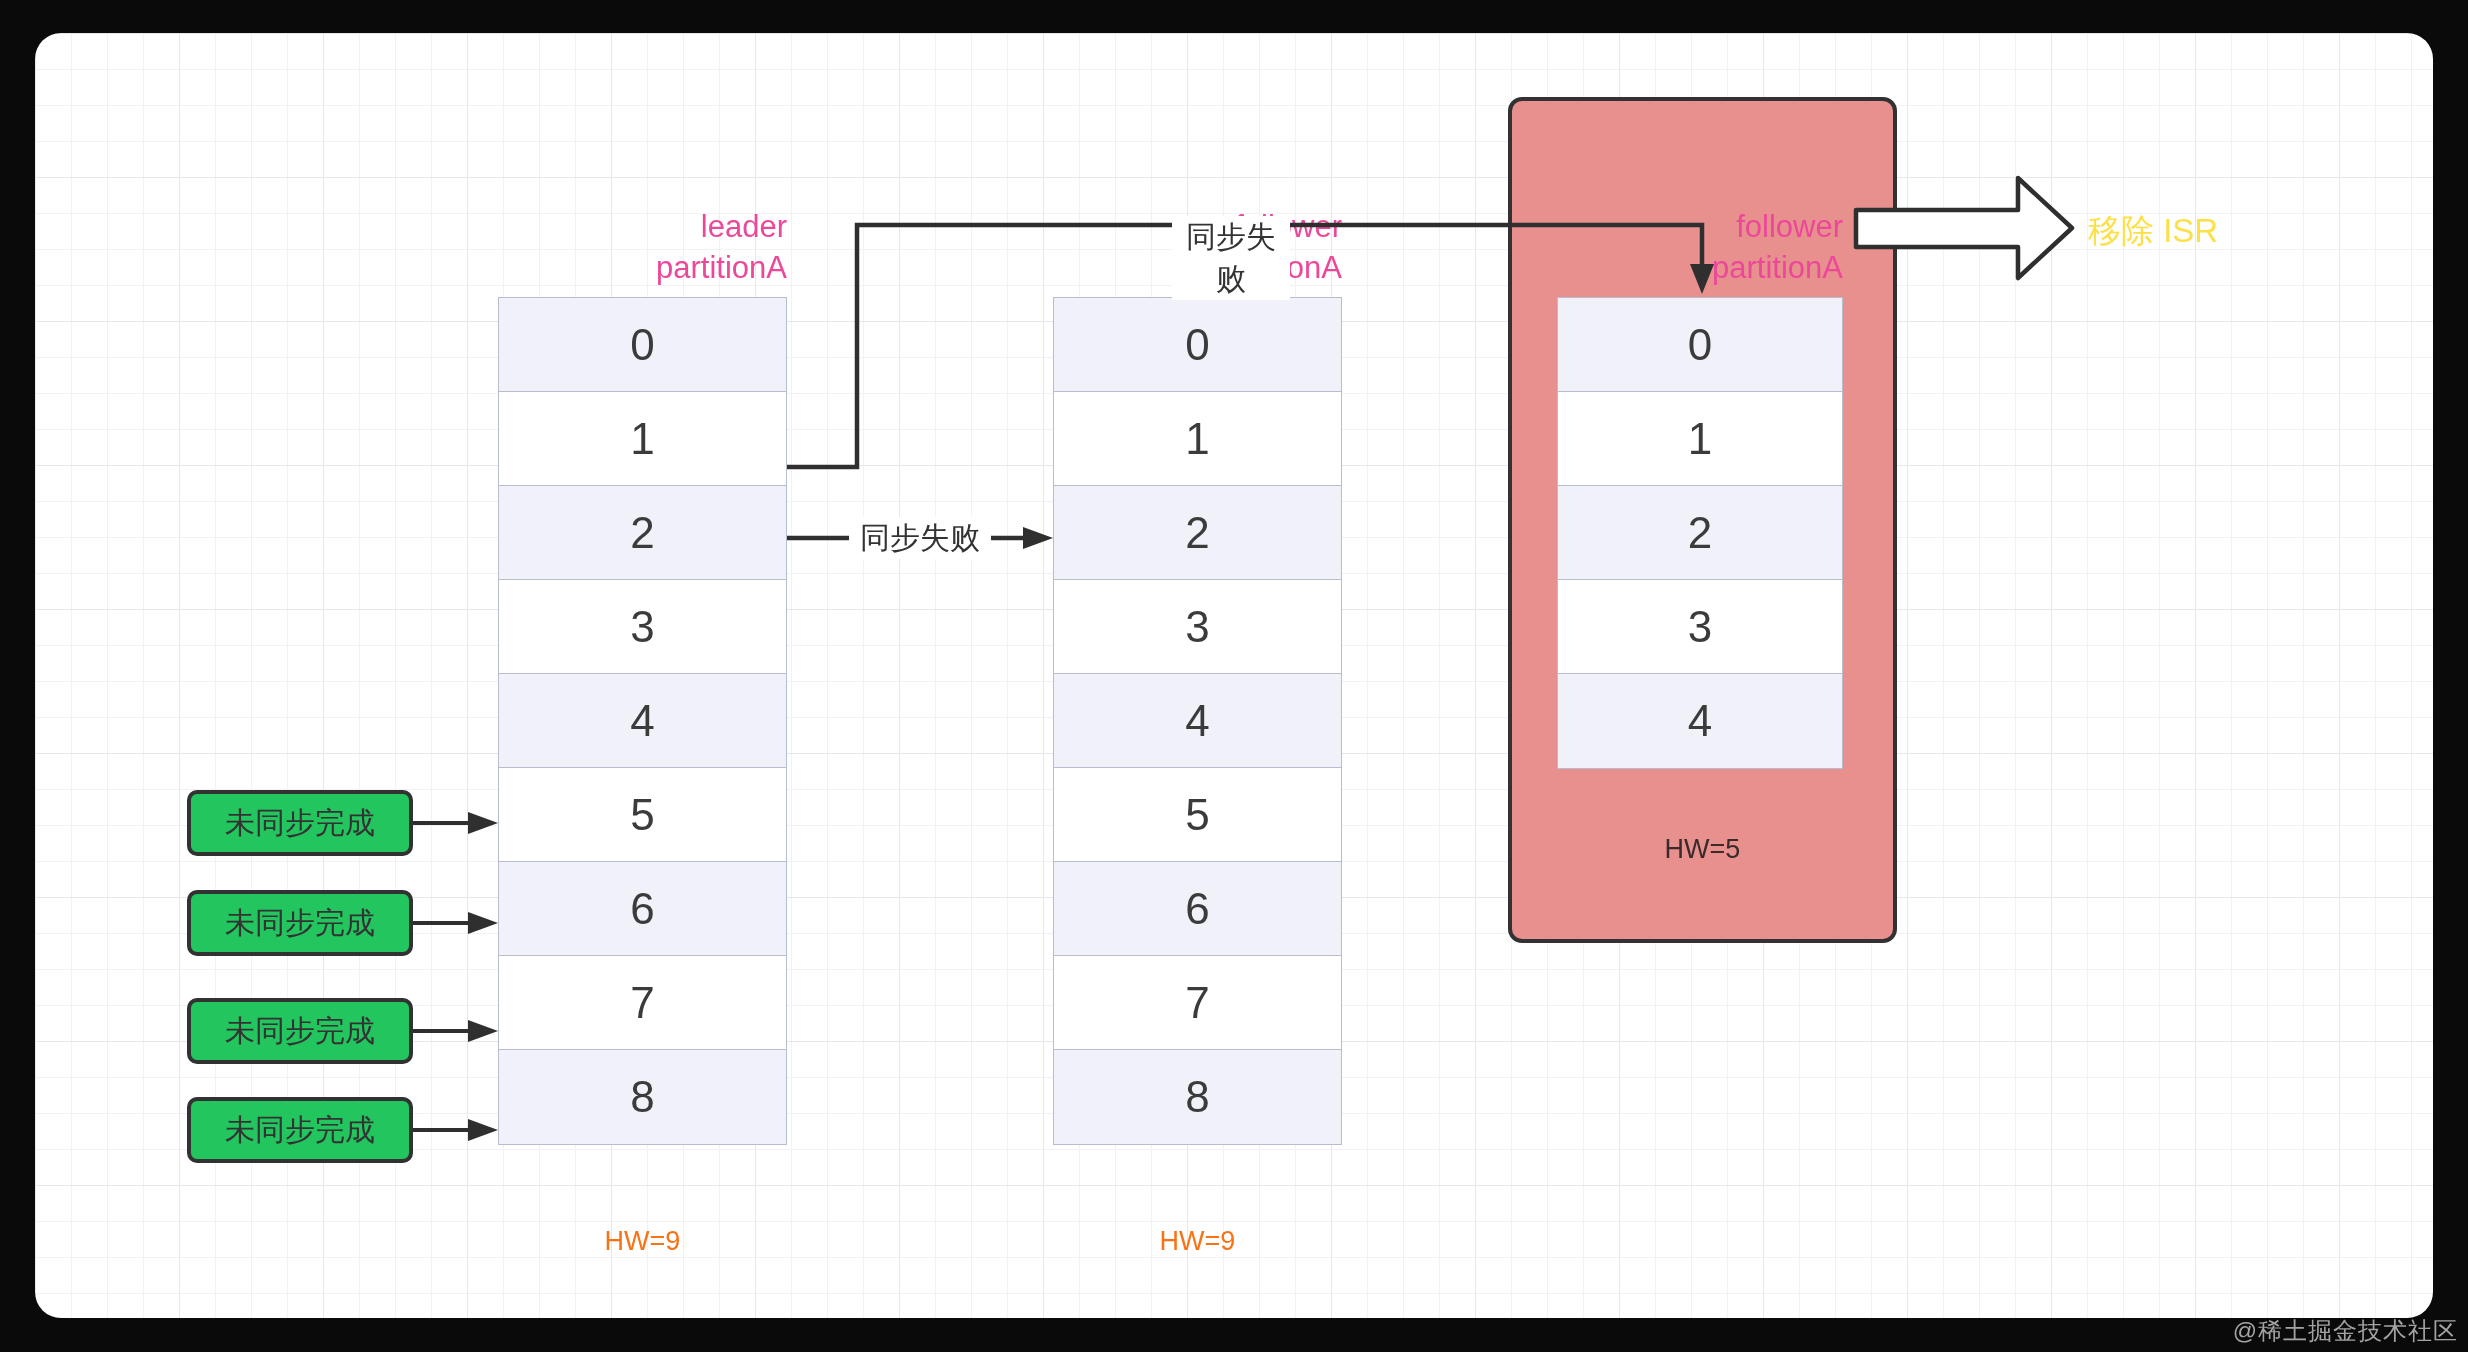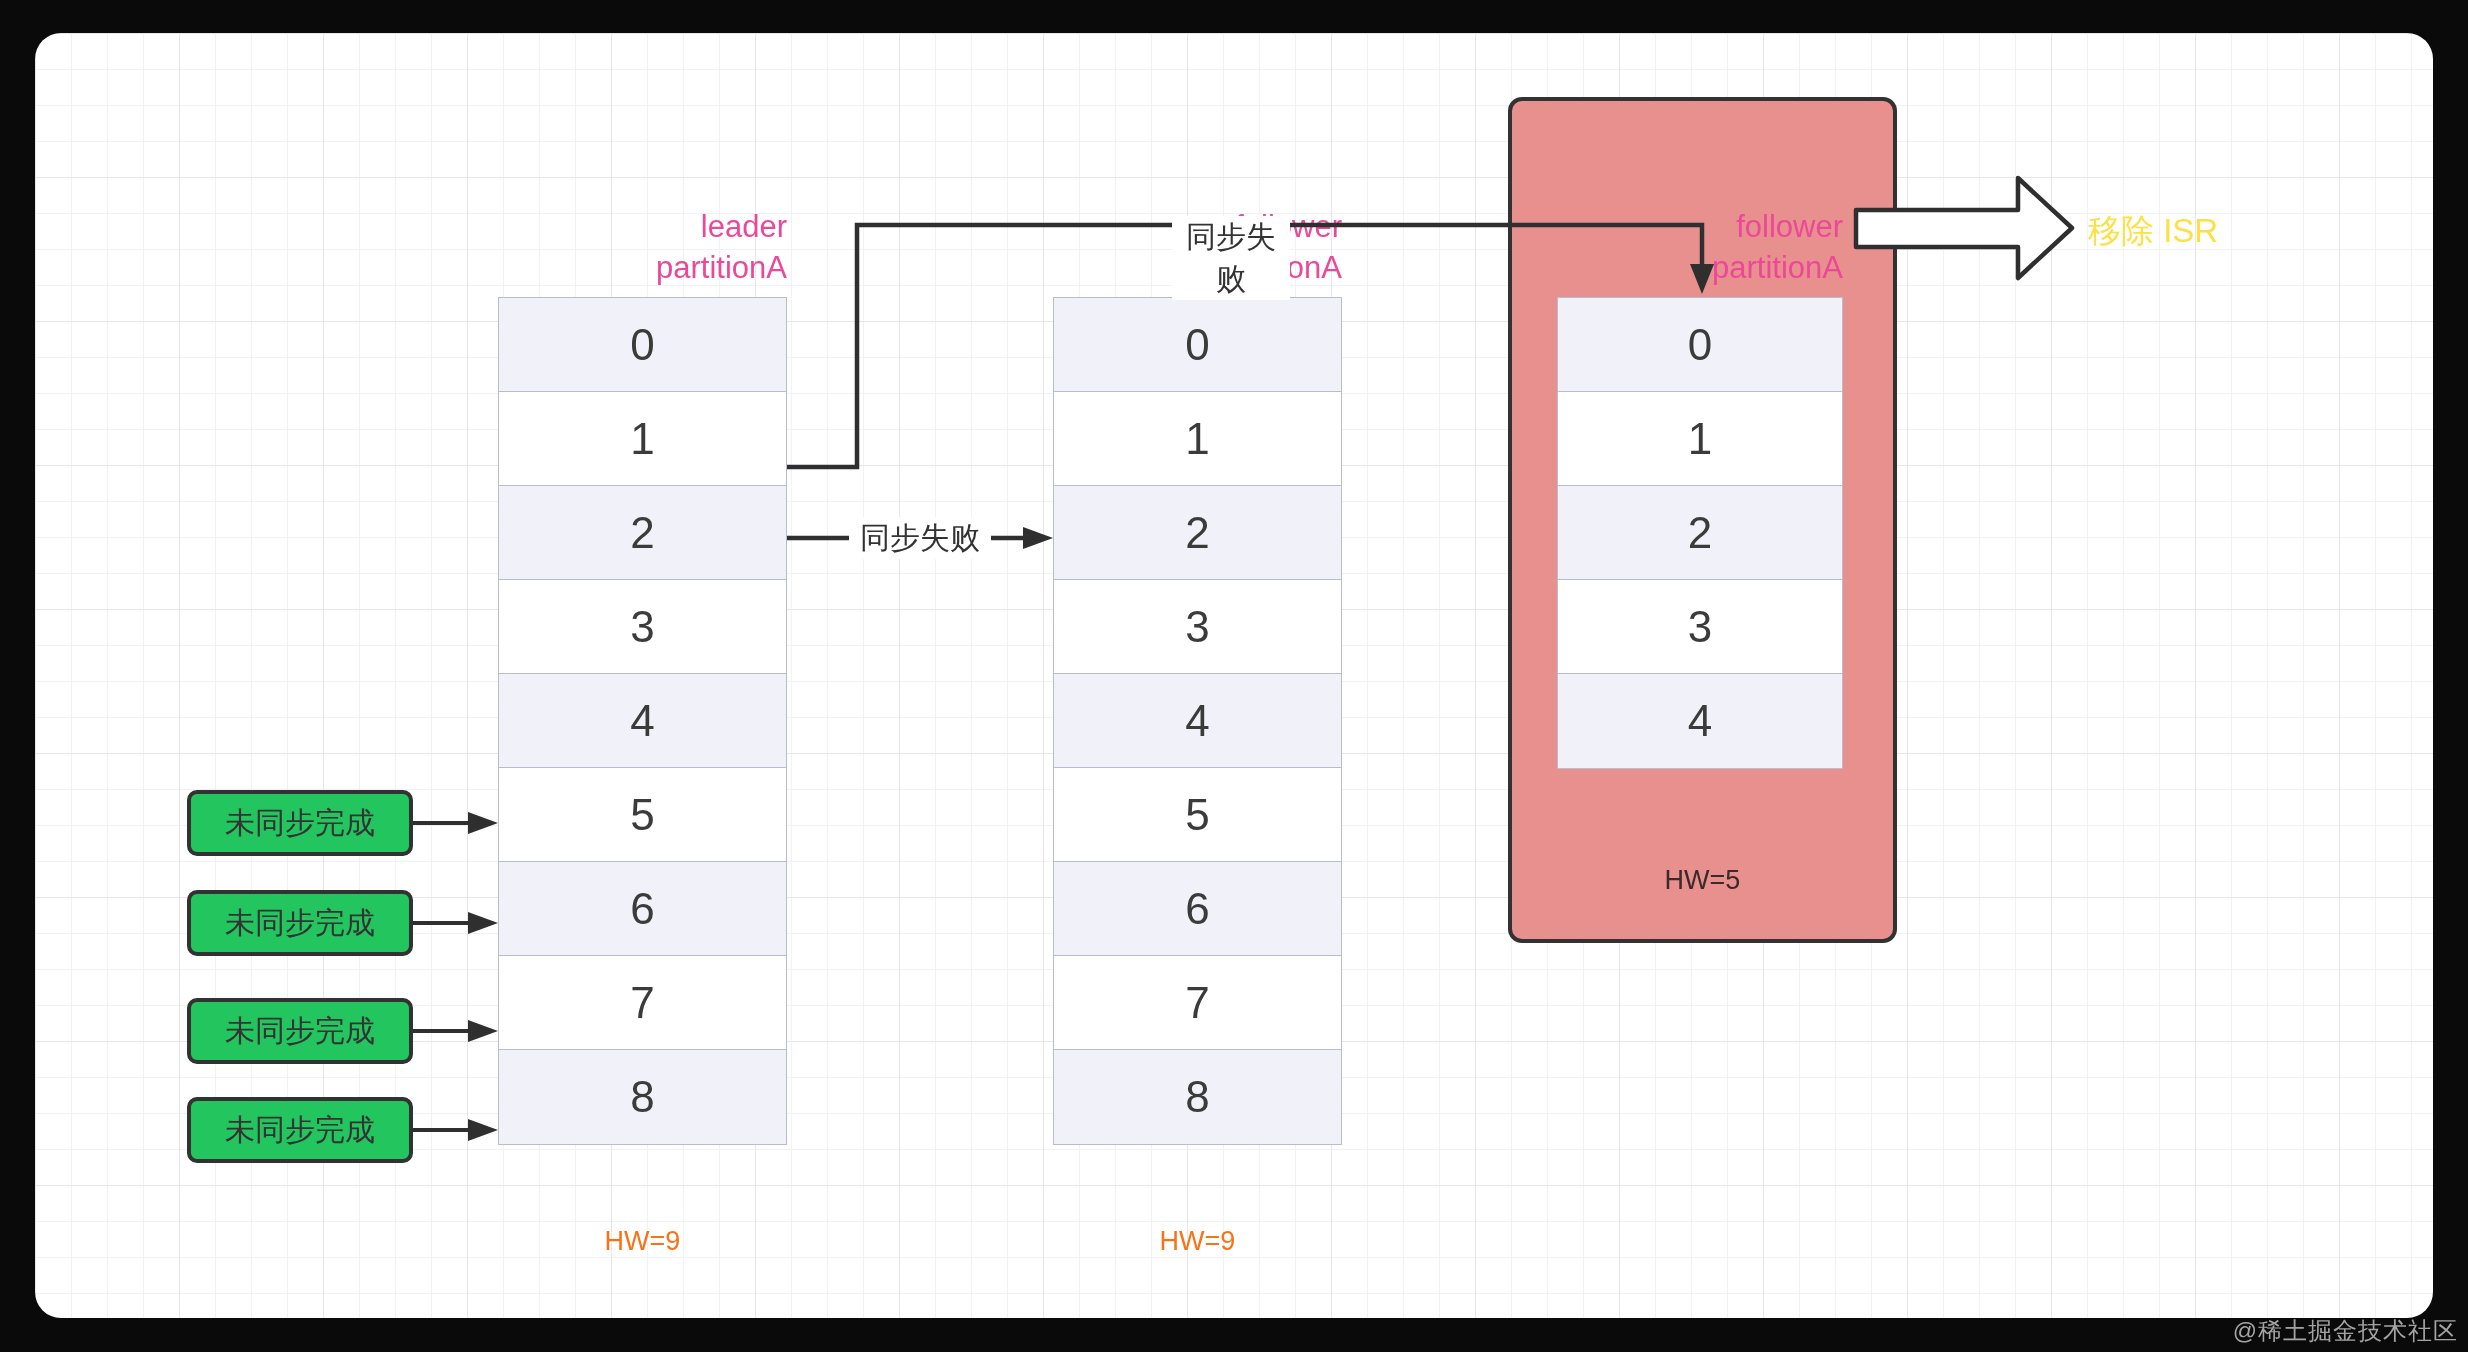--- a/index.html
+++ b/index.html
@@ -112,21 +112,21 @@
   <div>follower</div>
   <div>partitionA</div>
 </div>
 <div class="abs cells w286" style="left:1557px;top:297px;">
   <div class="cell alt">0</div>
   <div class="cell">1</div>
   <div class="cell alt">2</div>
   <div class="cell">3</div>
   <div class="cell alt">4</div>
 </div>
-<div class="abs hw-label in-red" style="left:1508px;top:865px;width:389px;">HW=5</div>
+<div class="abs hw-label in-red" style="left:1508px;top:834px;width:389px;">HW=5</div>
 
 <div class="abs badge" style="top:790px;">未同步完成</div>
 <div class="abs badge" style="top:890px;">未同步完成</div>
 <div class="abs badge" style="top:998px;">未同步完成</div>
 <div class="abs badge" style="top:1097px;">未同步完成</div>
 
 <svg class="overlay" width="2468" height="1352" viewBox="0 0 2468 1352">
 
   <path d="M787 467 H857 V225 H1702 V272" fill="none" stroke="#2f2f2f" stroke-width="4.5"></path>
   <polygon points="1702,294 1690,264 1714,264" fill="#2f2f2f"></polygon>

